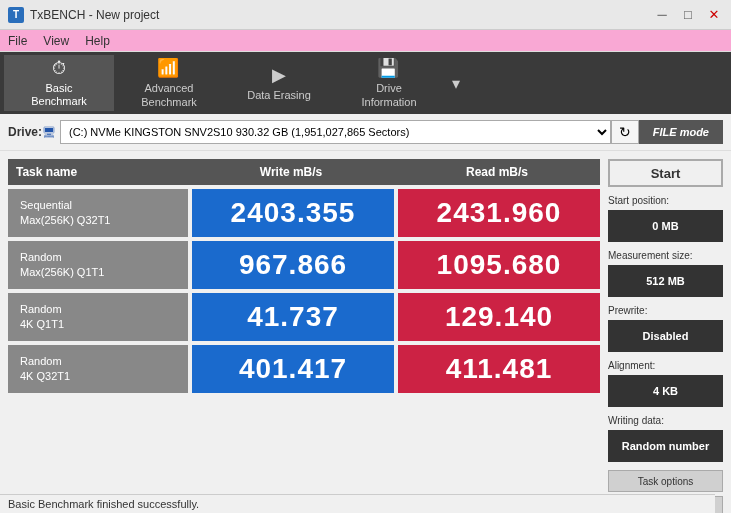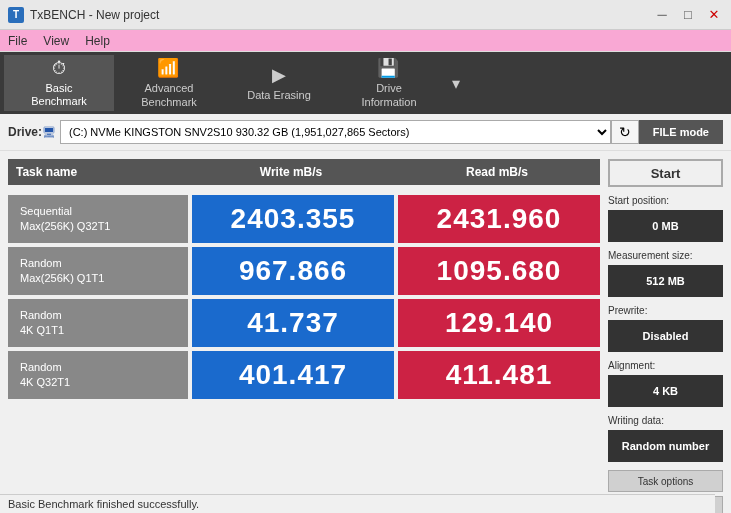--- a/index.html
+++ b/index.html
@@ -157,40 +157,41 @@
     }
     .file-mode-btn {
       height: 24px;
       padding: 0 14px;
       background: #555;
       color: white;
       border: none;
       font-size: 11px;
       cursor: pointer;
       font-weight: bold;
+      font-style: italic;
     }
 
     
     .main-content {
       display: flex;
       gap: 0;
       padding: 8px;
       background: #f0f0f0;
     }
 
     
     .bench-table {
       flex: 1;
       margin-right: 8px;
     }
     .table-header {
       display: grid;
       grid-template-columns: 180px 1fr 1fr;
       background: #555;
-      margin-bottom: 10px;
+      margin-bottom: 4px;
     }
     .th {
       padding: 6px 8px;
       text-align: center;
       color: white;
       font-size: 12px;
       font-weight: bold;
     }
     .th:first-child { text-align: left; }
 

